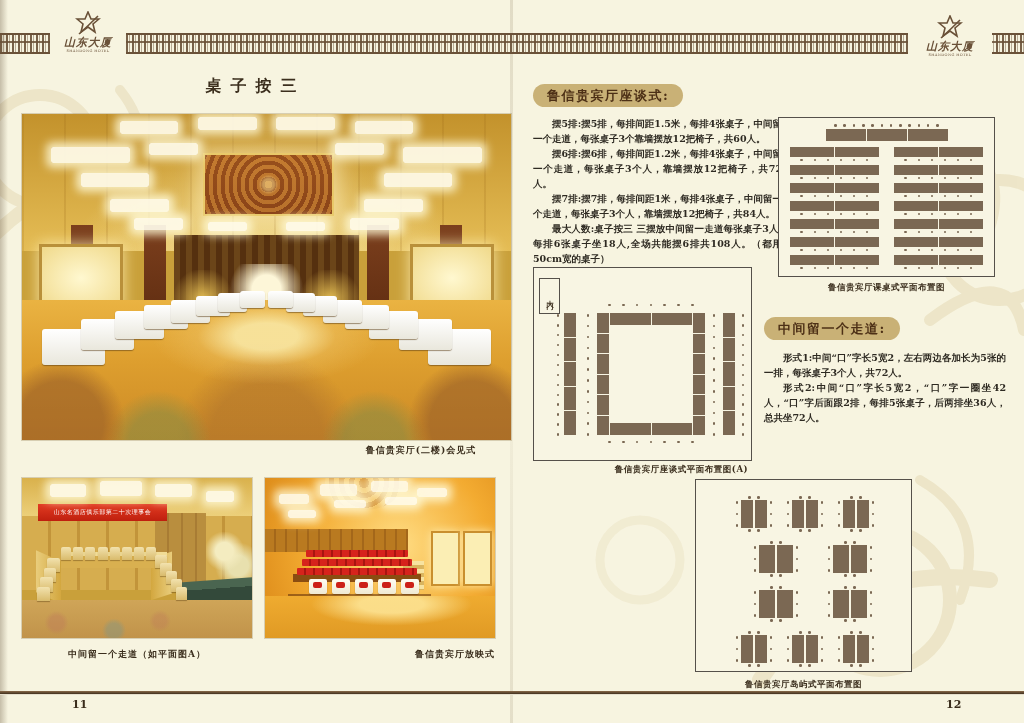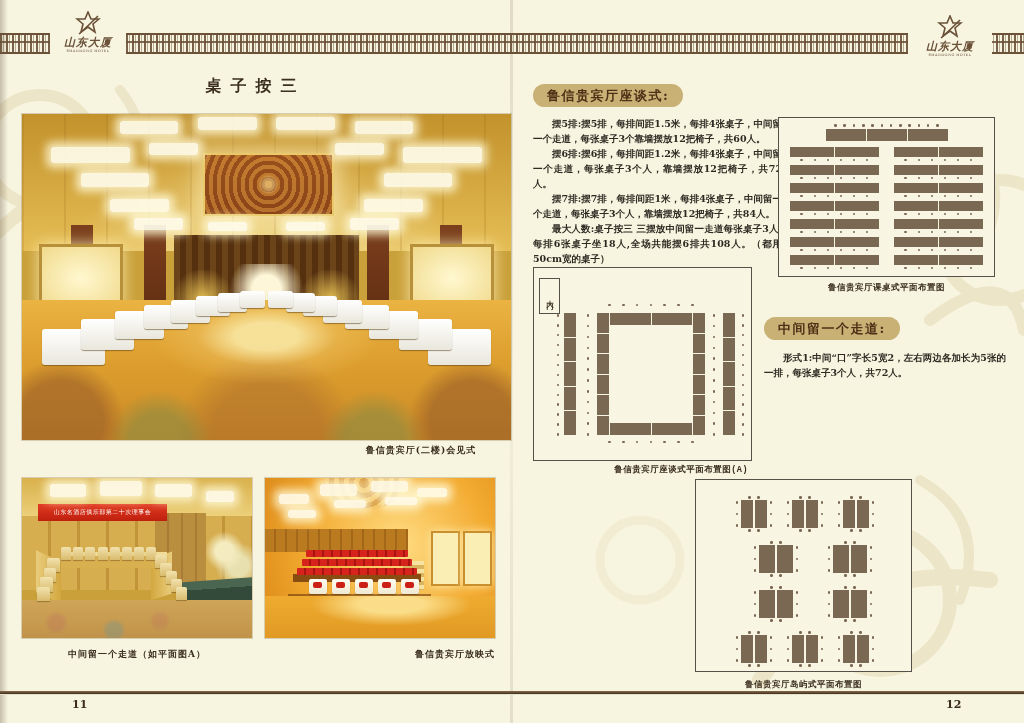--- a/index.html
+++ b/index.html
@@ -111,21 +111,21 @@
   .pb-rail{left:10%;top:72.5%;width:62%;height:2px;background:rgba(95,45,10,.55);}
   .sofaB{background:linear-gradient(#fffdf2,#efe9d2);border-radius:2px;box-shadow:0 1px 1px rgba(90,50,10,.5);}
   .sofaB span{position:absolute;left:25%;top:18%;width:50%;height:40%;background:#cc2017;border-radius:2px;}
   
   .badge{position:absolute;background:var(--badge,#c9b176);color:#4d3016;font-weight:bold;font-size:13px;
     padding:5px 14px;border-radius:15px;letter-spacing:1.5px;line-height:1;}
   .bodytext{position:absolute;font-size:9.5px;line-height:15px;font-weight:600;color:var(--text,#2e2a22);text-align:justify;}
   .bodytext p{margin:0;text-indent:2em;}
   .bodytext p.strong{font-weight:800;}
   .dbox{position:absolute;border:1px solid #55504a;background:#f8f5e3;box-sizing:border-box;}
-  .dcap{font-size:8.5px;font-weight:bold;color:#3a2d1c;letter-spacing:.5px;font-family:Liberation Mono, monospace;}
+  .dcap{font-size:8.5px;font-weight:bold;color:#3a2d1c;letter-spacing:.5px;}
   
   .tbar{display:flex;gap:1px;}
   .tbar .seg{flex:1;background:var(--table,#7b6853);}
   .tbar.v{flex-direction:column;}
   .dots{display:flex;justify-content:space-evenly;align-items:center;}
   .dots.v{flex-direction:column;justify-content:space-between;padding:1px 0;}
   .dot{width:2.6px;height:2.6px;border-radius:50%;background:var(--table,#7b6853);flex:none;}
   
   #classroom-inner{position:relative;width:100%;height:100%;}
   .cls-head{display:flex;flex-direction:column;align-items:center;gap:1px;padding-top:5px;}
@@ -677,20 +677,21 @@
           <span class="dot"></span>
         </div>
       </div>
   </div>
   <div class="abs dcap" style="left:533px;top:464px;width:215px;text-align:right;">鲁信贵宾厅座谈式平面布置图(A)</div>
 
   <div class="badge" style="left:764px;top:317px;">中间留一个走道:</div>
 
   <div class="bodytext" style="left:764px;top:350px;width:242px;">
     <p>形式1:中间“口”字长5宽2，左右两边各加长为5张的一排，每张桌子3个人，共72人。</p>
+    <p>形式2:中间“口”字长5宽2，“口”字一圈坐42人，“口”字后面跟2排，每排5张桌子，后两排坐36人，总共坐72人。</p>
   </div>
 
   <div class="dbox" style="left:695px;top:479px;width:217px;height:193px;">
     <div id="island-inner">
         <div class="isl-row">
           <div class="cluster">
             <div class="dots h ct">
               <span class="dot"></span>
               <span class="dot"></span>
             </div>

